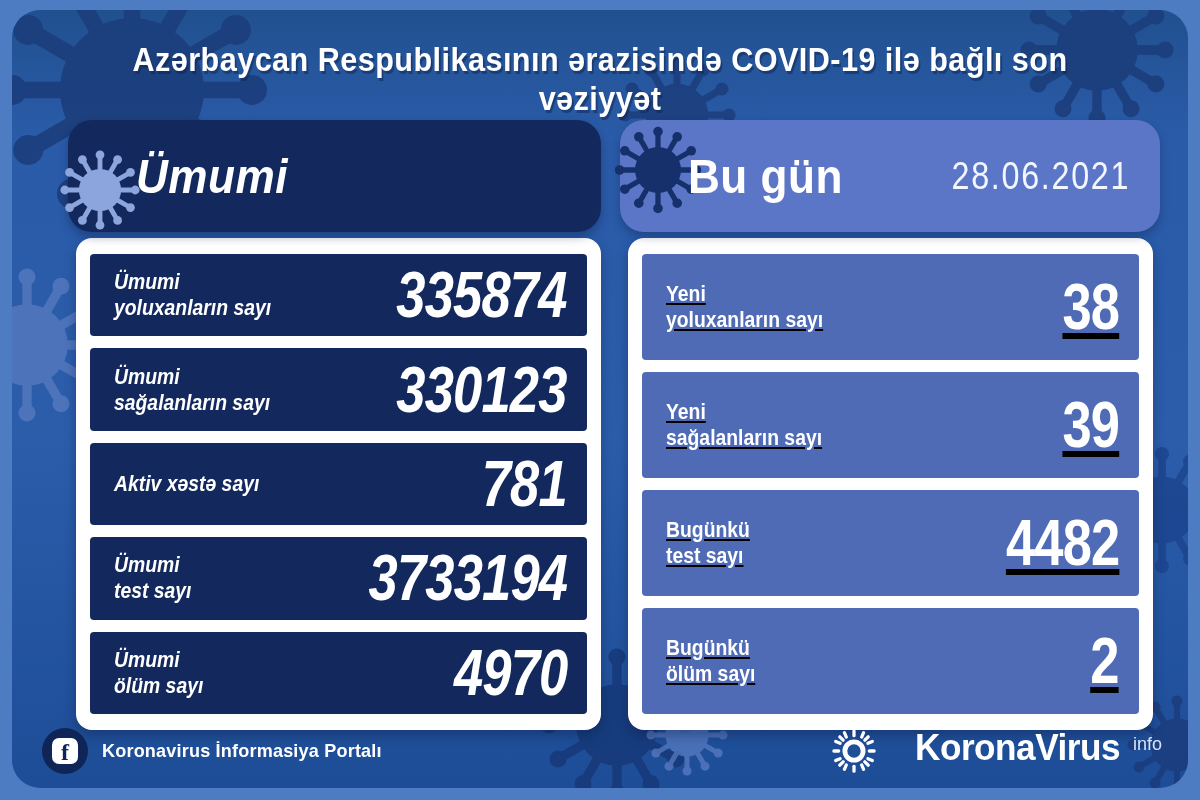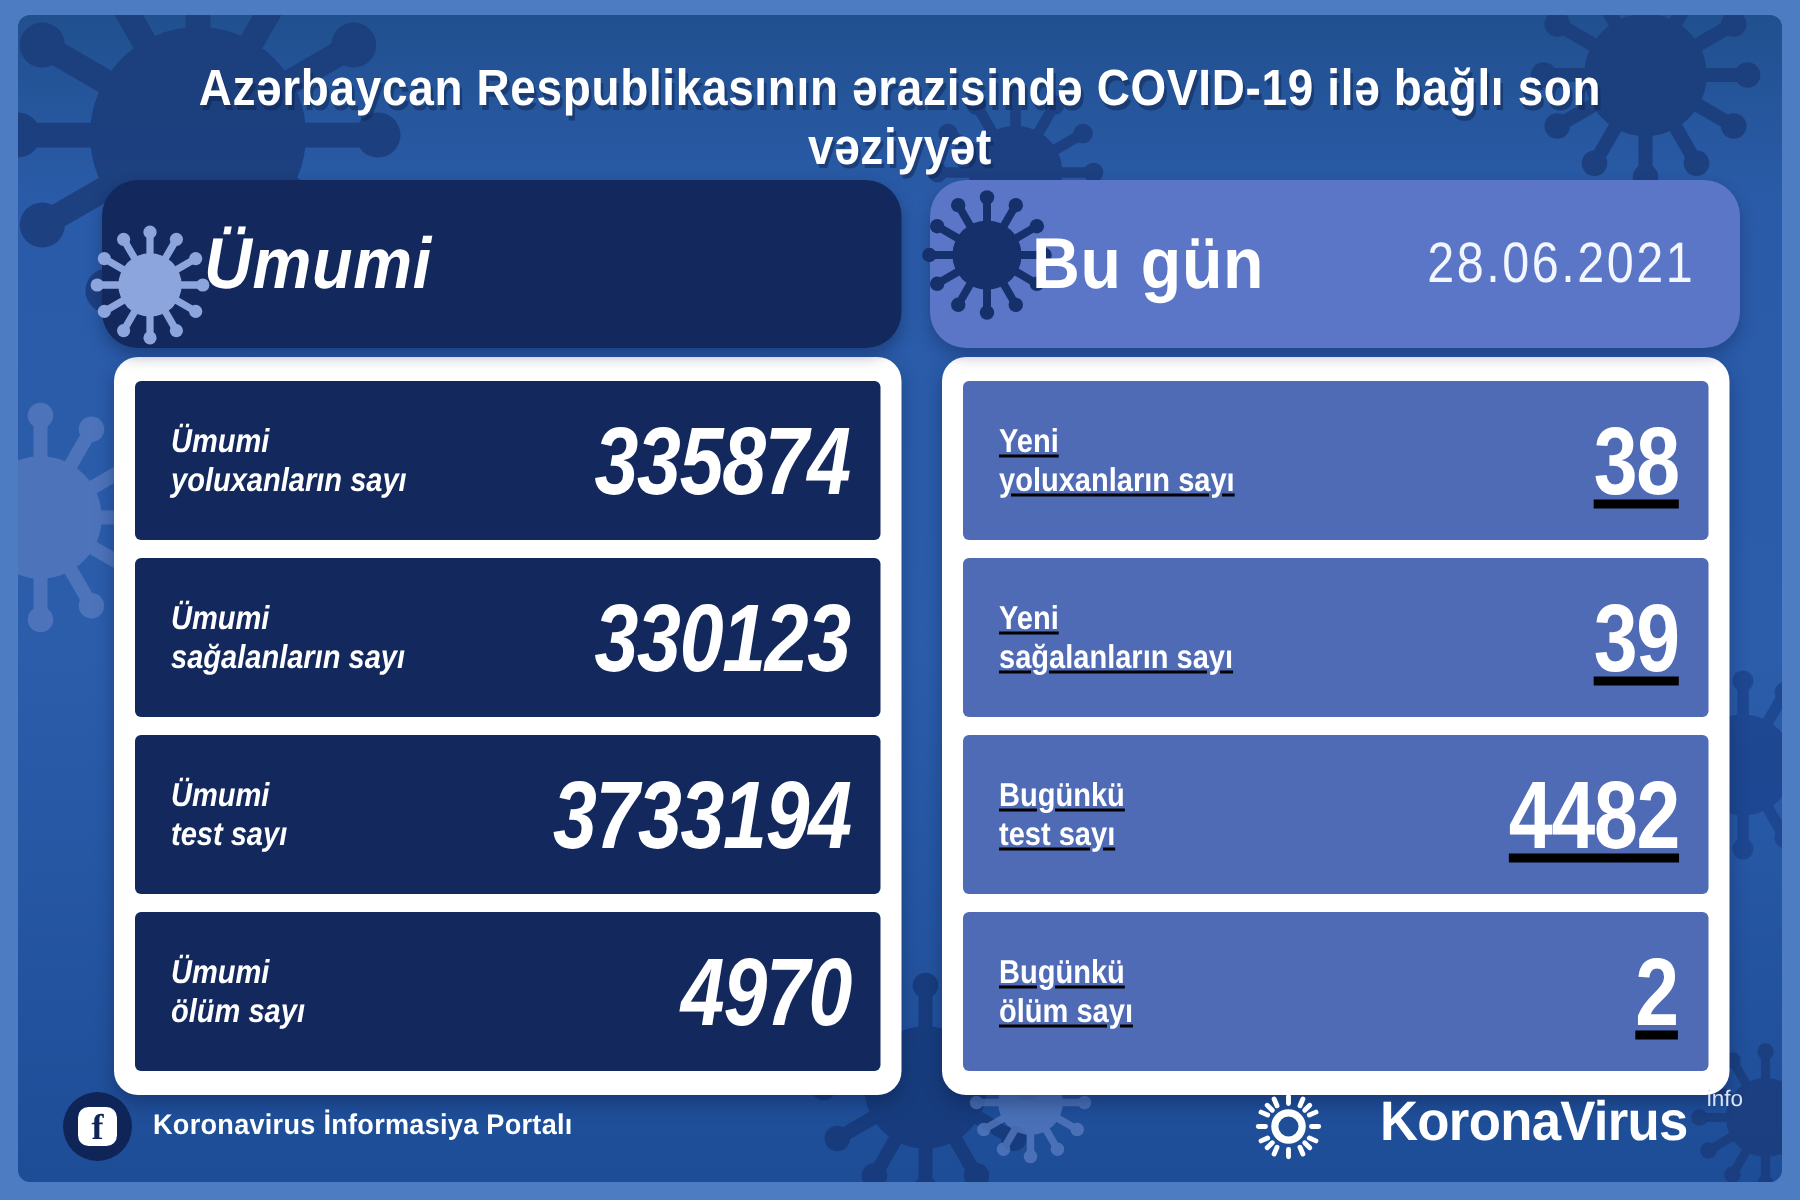--- a/index.html
+++ b/index.html
@@ -5,21 +5,21 @@
   html,body{margin:0;padding:0;}
   body{
     width:1200px;height:800px;
     background:#4d7cc3;
     font-family:"Liberation Sans", sans-serif;
     -webkit-font-smoothing:antialiased;
   }
   .canvas{position:relative;width:1200px;height:800px;overflow:hidden;background:#4d7cc3;}
   .main{
     position:absolute;left:12px;top:10px;right:12px;bottom:12px;
-    border-radius:8px;overflow:hidden;
+    border-radius:28px;overflow:hidden;
     background:linear-gradient(180deg,#21508f 0%,#2a5ba8 16%,#2b5dab 55%,#1e4d97 100%);
   }
   .virus{position:absolute;pointer-events:none;}
 
   
   .title{
     position:absolute;top:30px;left:0;width:100%;margin:0;
     text-align:center;color:#ffffff;font-weight:700;font-size:34px;
     transform:scaleX(.9);letter-spacing:.5px;
     text-shadow:2px 3px 0 rgba(13,30,70,.45);
@@ -87,24 +87,24 @@
     display:flex;align-items:flex-end;justify-content:center;overflow:hidden;}
   .fb-f{color:#0f2557;font-weight:700;font-size:24px;line-height:.95;font-family:"Liberation Serif",serif;}
   .ig-cam{width:23px;height:23px;border:2.5px solid #fff;border-radius:7px;position:relative;box-sizing:border-box;}
   .ig-lens{position:absolute;inset:4px;border:2.5px solid #fff;border-radius:50%;}
   .ig-dot{position:absolute;top:1.5px;right:1.5px;width:3.5px;height:3.5px;background:#fff;border-radius:50%;}
   .yt-badge{width:27px;height:19px;background:#fff;border-radius:5px;
     display:flex;align-items:center;justify-content:center;}
   .yt-play{width:0;height:0;border-left:8px solid #0f2557;
     border-top:5px solid transparent;border-bottom:5px solid transparent;margin-left:2px;}
   .logo{display:flex;align-items:flex-start;gap:10px;}
-  .logo-body{display:flex;align-items:flex-start;margin-left:28px;}
+  .logo-body{display:flex;align-items:center;margin-left:28px;}
   .logo-text{color:#fff;font-weight:700;font-size:37px;letter-spacing:-.5px;line-height:1.1;
     transform:scaleX(.95);transform-origin:0 50%;}
-  .logo-sup{color:#d7e4f8;font-weight:400;font-size:15px;position:relative;top:-4px;margin-left:2px;}
+  .logo-sup{color:#d7e4f8;font-weight:400;font-size:18px;position:relative;top:-4px;margin-left:2px;}
   .defs{position:absolute;width:0;height:0;overflow:hidden;}
 </style>
 </head>
 <body>
 
 <svg class="defs" aria-hidden="true">
   <defs>
     <g id="virus-shape" stroke-linecap="round">
       <circle cx="50" cy="50" r="24" fill="currentColor" stroke="none"></circle>
       <g stroke="currentColor" stroke-width="5.5" fill="none">
@@ -179,20 +179,24 @@
       <div class="panel-body">
         <div class="stat-row navy">
           <span class="stat-label">Ümumi
 yoluxanların sayı</span>
           <span class="stat-value">335874</span>
         </div>
         <div class="stat-row navy">
           <span class="stat-label">Ümumi
 sağalanların sayı</span>
           <span class="stat-value">330123</span>
+        </div>
+        <div class="stat-row navy">
+          <span class="stat-label">Aktiv xəstə sayı</span>
+          <span class="stat-value">781</span>
         </div>
         <div class="stat-row navy">
           <span class="stat-label">Ümumi
 test sayı</span>
           <span class="stat-value">3733194</span>
         </div>
         <div class="stat-row navy">
           <span class="stat-label">Ümumi
 ölüm sayı</span>
           <span class="stat-value">4970</span>

